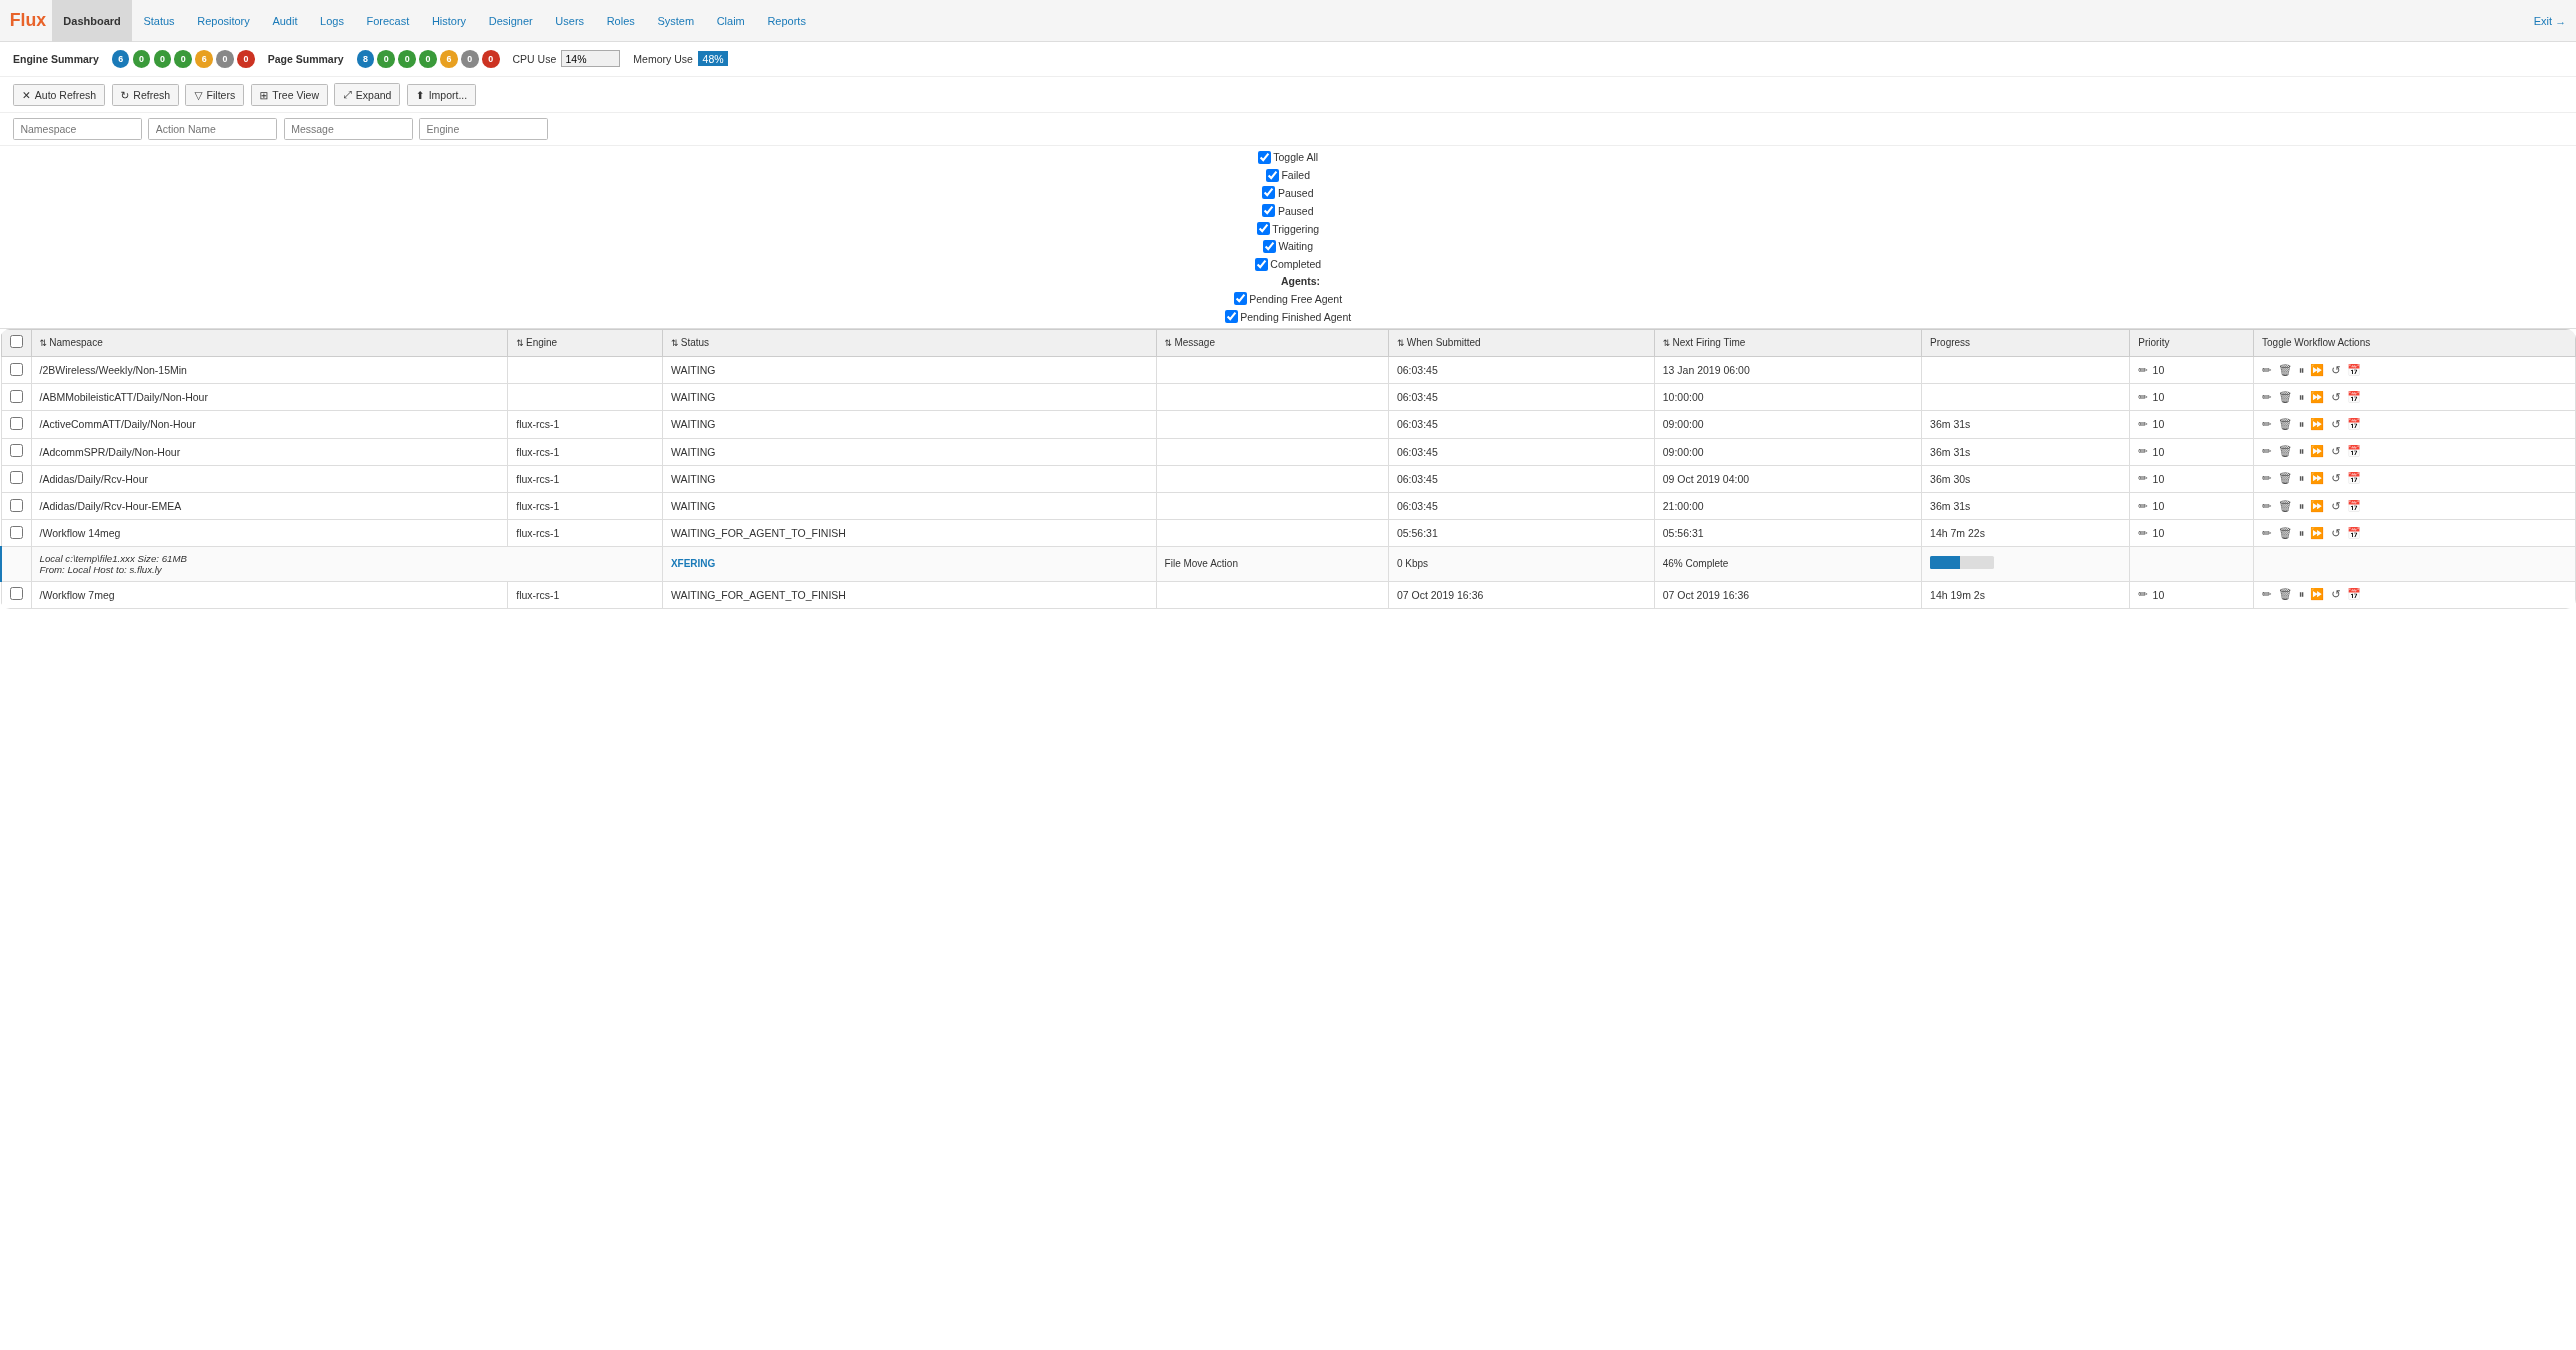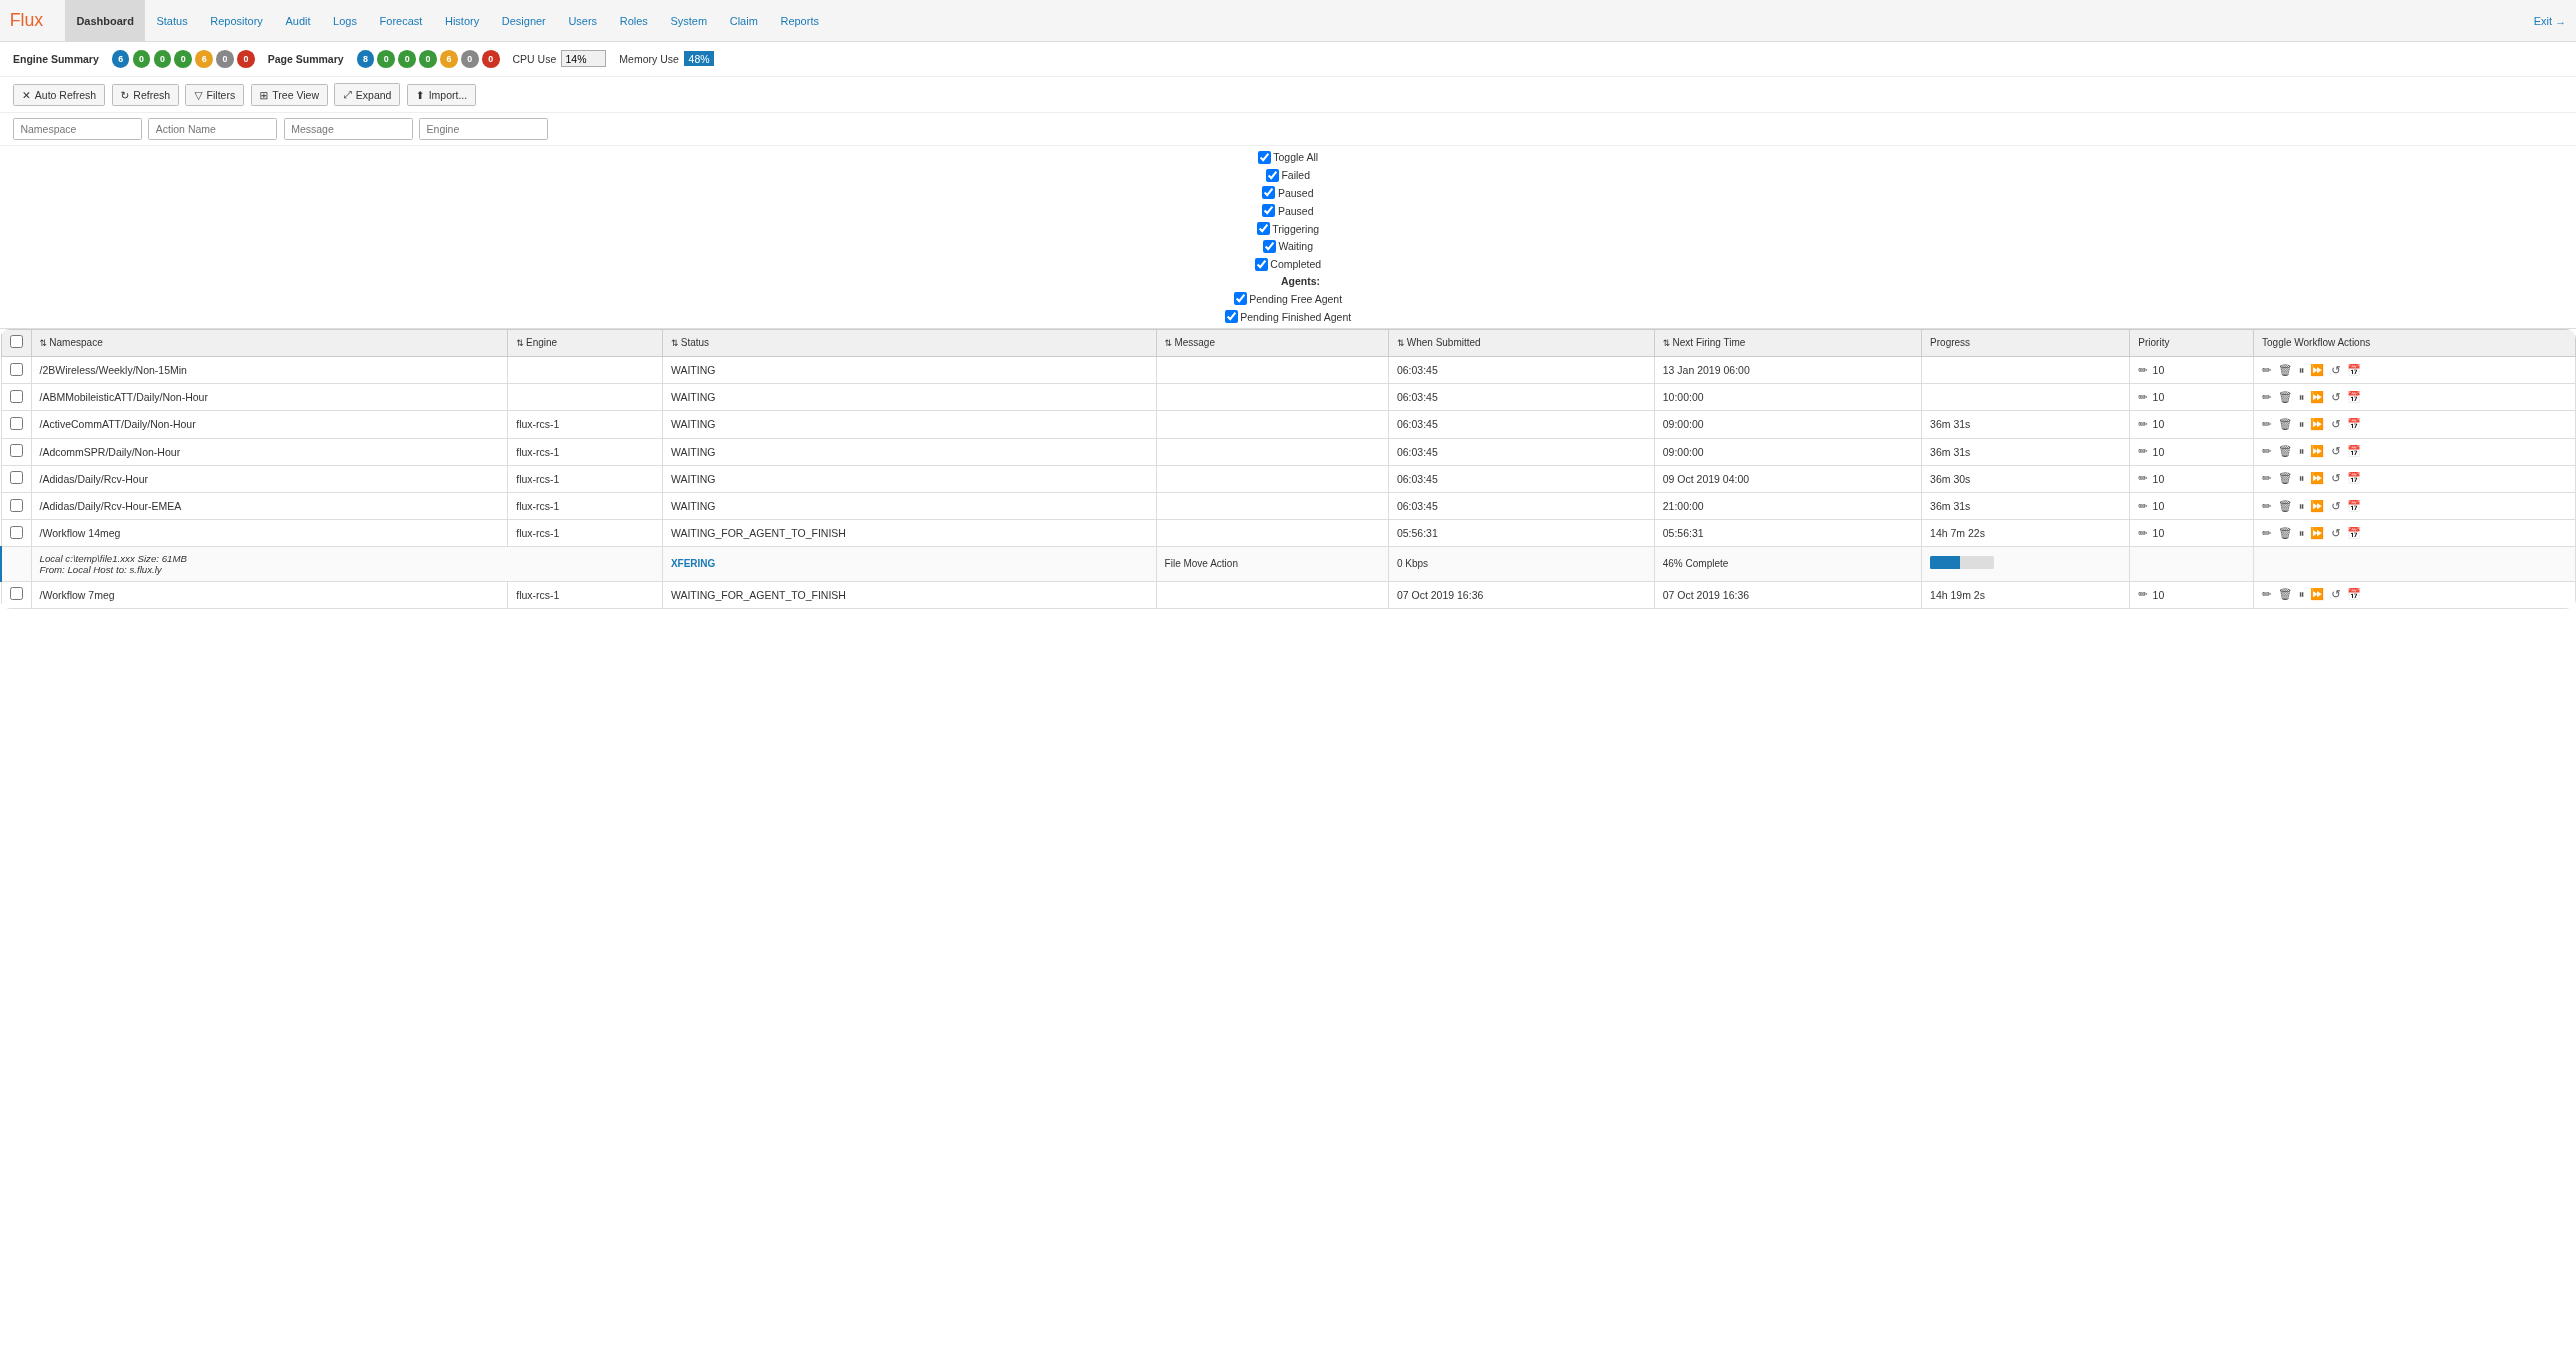--- a/index.html
+++ b/index.html
@@ -4,21 +4,21 @@
   <style>
     * { box-sizing: border-box; margin: 0; padding: 0; }
     body { font-family: Arial, sans-serif; font-size: 11.3px; background: #fff; color: #333; }
 
     
     nav {
       display: flex; align-items: center;
       background: #f5f5f5; border-bottom: 0.8px solid #ddd;
       padding: 0 9.7px; height: 42px;
     }
-    .nav-logo { font-size: 17.7px; font-weight: normal; color: #e8632a; margin-right: 22px; }
+    .nav-logo { font-size: 17.7px; font-weight: bold; color: #e8632a; margin-right: 6px; }
     .nav-item {
       padding: 0 11.3px; height: 42px; display: flex; align-items: center;
       color: #1a7ab8; cursor: pointer; font-size: 11px; border: none; background: none;
       text-decoration: none;
     }
     .nav-item.active { background: #d9d9d9; color: #333; font-weight: bold; }
     .nav-spacer { flex: 1; }
     .nav-exit { color: #1a7ab8; font-size: 11px; cursor: pointer; display: flex; align-items: center; gap: 3.2px; }
 
     
@@ -33,21 +33,21 @@
       display: flex; align-items: center; justify-content: center;
       color: #fff; font-size: 8.9px; font-weight: bold;
     }
     .dot-blue { background: #1a7ab8; }
     .dot-green { background: #3a9a3a; }
     .dot-orange { background: #e8a020; }
     .dot-red { background: #cc3322; }
     .dot-gray { background: #888; }
     .cpu-mem { display: flex; align-items: center; gap: 5px; font-size: 10.5px; }
     .cpu-input {
-      width: 45px; border: 0.8px solid #aaa; padding: 1.6px 3.2px; font-size: 10.5px;
+      width: 59px; border: 0.8px solid #aaa; padding: 1.6px 3.2px; font-size: 10.5px;
       background: #f0f0f0;
     }
     .mem-highlight { background: #1a7ab8; color: #fff; padding: 1.6px 4.8px; font-size: 10.5px; }
 
     
     .toolbar {
       display: flex; align-items: center; gap: 6.4px;
       padding: 6.4px 13px; background: #fff; border-bottom: 0.8px solid #eee;
     }
     .toolbar-btn {

